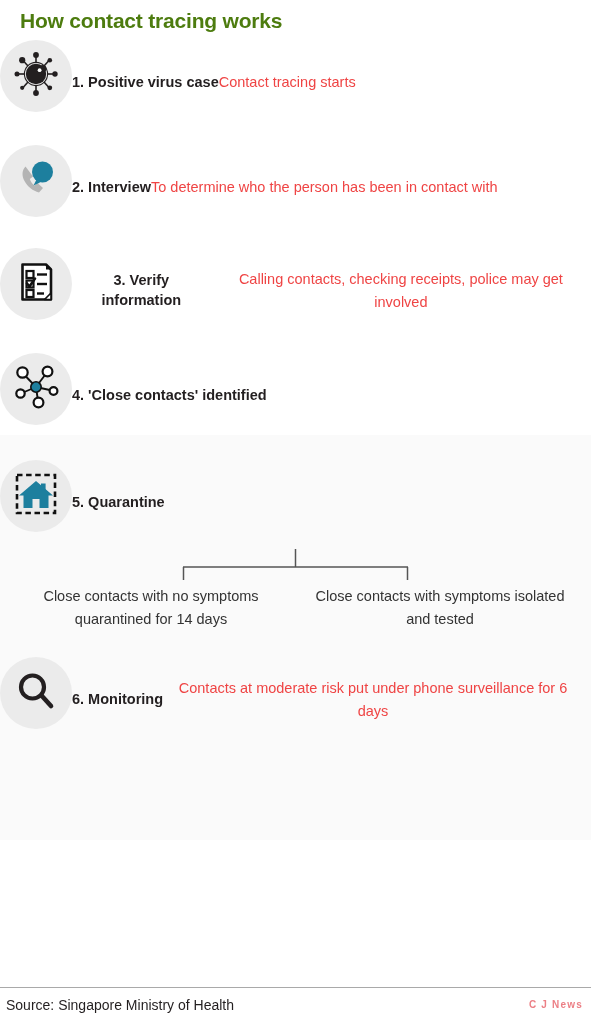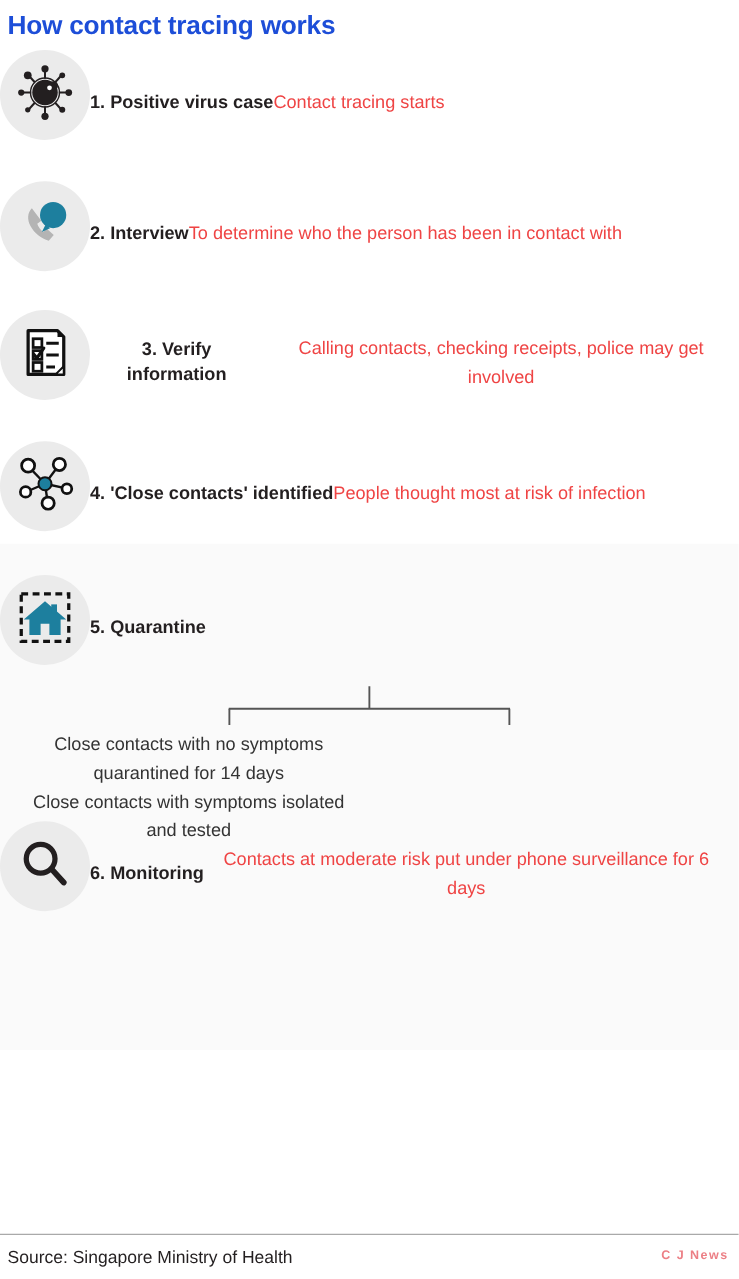--- a/index.html
+++ b/index.html
@@ -32,22 +32,22 @@
     z-index: 1;
     width: 591px;
     height: 1023px;
     box-sizing: border-box;
   }
 
   .title {
     font-size: 21px;
     font-weight: bold;
     letter-spacing: -0.2px;
-    color: #1d4ed8;
-    padding: 8px 0 0 6px;
+    color: #4d7c0f;
+    padding: 8px 0 0 20px;
     line-height: 26px;
   }
 
   .steps {
     margin-top: 6px;
   }
 
   .step {
     display: flex;
     flex-direction: row;
@@ -104,21 +104,20 @@
   }
   .branch-cols {
     position: absolute;
     top: 38px;
     left: 0;
     width: 591px;
     display: flex;
     justify-content: space-between;
     padding: 0 26px;
     box-sizing: border-box;
-    flex-direction: column;
   }
   .branch-col {
     width: 250px;
     font-size: 14.5px;
     line-height: 23px;
     color: #333333;
   }
   .branch-col.left { text-align: center; }
   .branch-col.right { text-align: center; }
 
@@ -245,21 +244,20 @@
             <circle cx="11.5" cy="10.5" r="5.2" fill="#ffffff" stroke="#111111" stroke-width="2.2"></circle>
             <circle cx="36.5" cy="9.5" r="4.9" fill="#ffffff" stroke="#111111" stroke-width="2.2"></circle>
             <circle cx="42.5" cy="29" r="3.9" fill="#ffffff" stroke="#111111" stroke-width="2.2"></circle>
             <circle cx="27.5" cy="40.5" r="4.9" fill="#ffffff" stroke="#111111" stroke-width="2.2"></circle>
             <circle cx="9.5" cy="31.5" r="4.2" fill="#ffffff" stroke="#111111" stroke-width="2.2"></circle>
             <circle cx="25" cy="25" r="5.2" fill="#1d7f9e" stroke="#111111" stroke-width="1.6"></circle>
           </svg>
         </span>
       </div>
       <div class="step-title">4. 'Close contacts' identified</div>
-      <div class="step-desc">People thought most at risk of infection</div>
     </div>
 
     <div class="step s5">
       <div class="icon-circle">
         <span>
           <svg width="48" height="48" viewBox="0 0 48 48">
             <rect x="5" y="5" width="38" height="38" fill="none" stroke="#111111" stroke-width="2.6" stroke-dasharray="5.5,3.6"></rect>
             <path d="M24 11 L41 25.5 L36.5 25.5 L36.5 38 L11.5 38 L11.5 25.5 L7 25.5 Z" fill="#1d7f9e"></path>
             <rect x="29" y="13.5" width="4.6" height="7" fill="#1d7f9e"></rect>
             <rect x="20.5" y="29" width="7" height="9" fill="#ebebeb"></rect>

